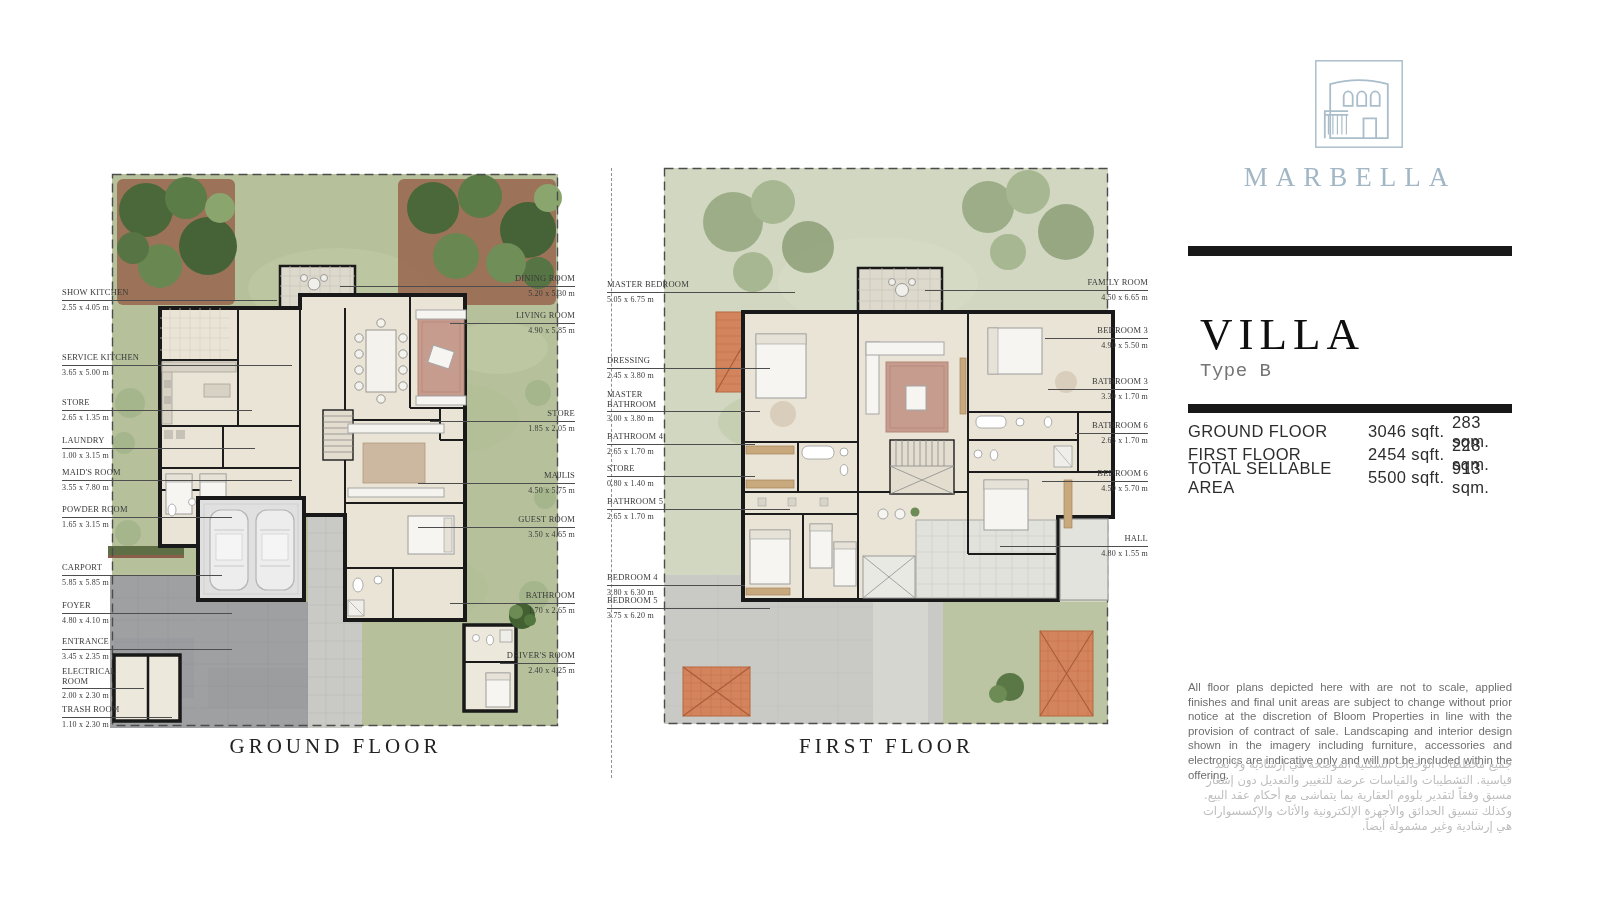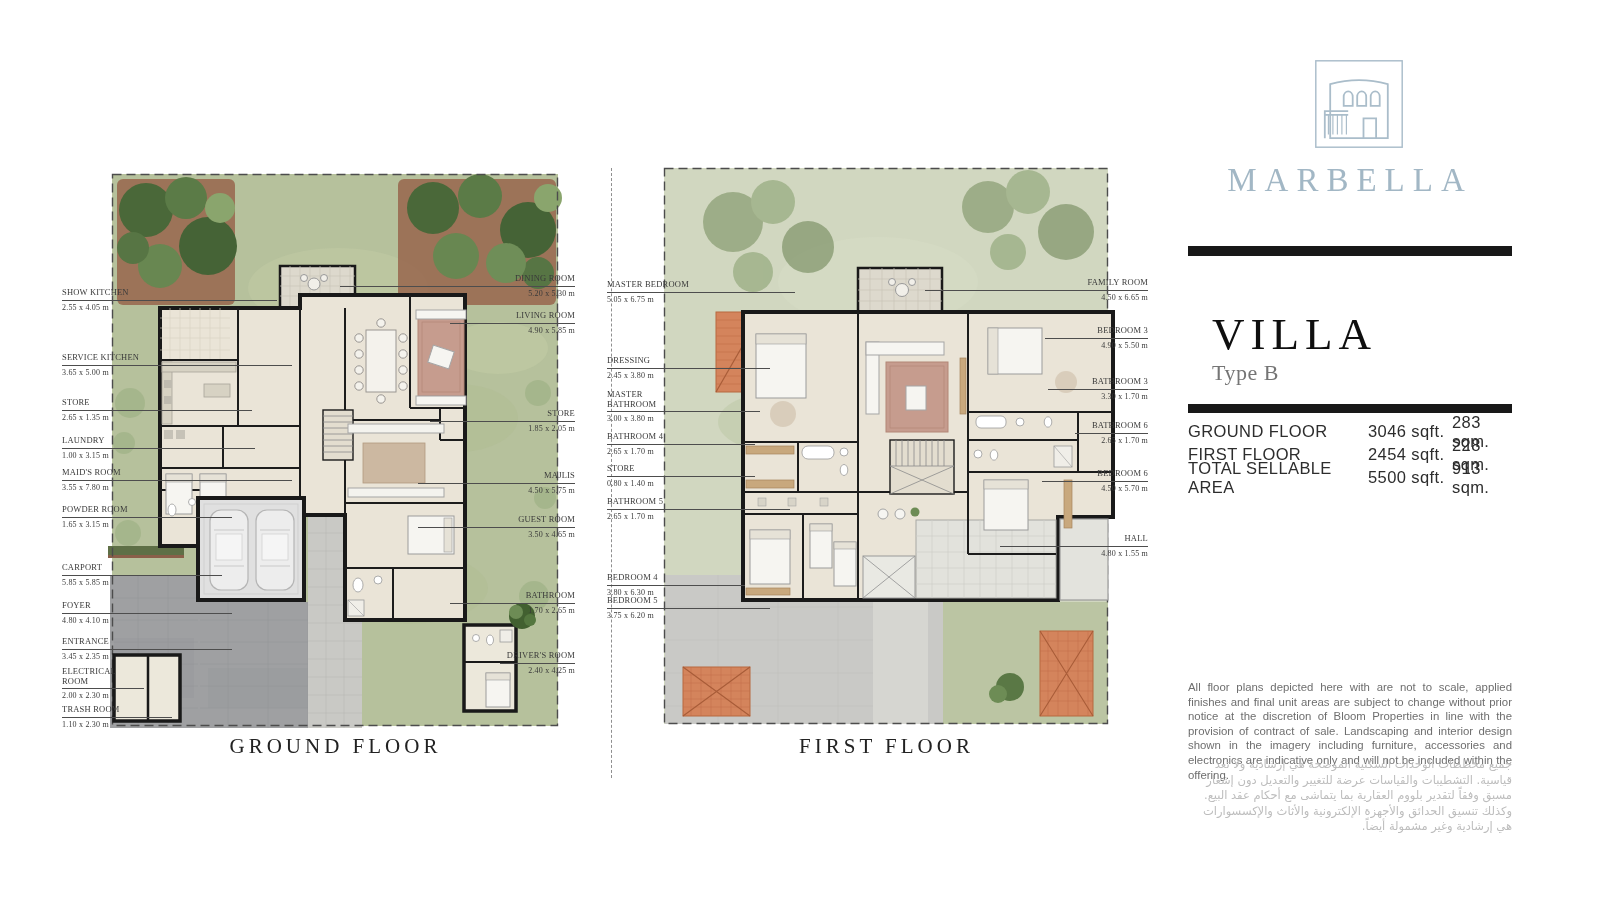--- a/index.html
+++ b/index.html
@@ -17,31 +17,31 @@
   .plan-label.R .nm{margin-left:auto;text-align:right;}
   .plan-label.R .dim{text-align:right;}
 
   .floor-title{position:absolute;font-family:"Liberation Serif",serif;font-size:21px;
                letter-spacing:4px;color:#222;text-align:center;font-weight:400;}
 
   .divider{position:absolute;width:0;border-left:1.3px dashed #8f8f8f;}
 
   
   .brand-name{position:absolute;left:1188px;top:162px;width:324px;text-align:center;
-              font-family:"Liberation Serif",serif;font-size:33px;letter-spacing:8px;
+              font-family:"Liberation Serif",serif;font-size:27px;letter-spacing:8px;
               color:#a2b7c5;}
   .bar{position:absolute;left:1188px;width:324px;background:#181818;}
   .headline-bedrooms{position:absolute;left:1186px;top:258px;width:330px;
               font-family:"Liberation Serif",serif;font-size:43px;letter-spacing:1px;
               color:#b9ced9;white-space:nowrap;}
   .headline-villa-row{position:absolute;left:1188px;top:308px;display:flex;align-items:baseline;flex-direction:column;}
   .headline-villa{font-family:"Liberation Serif",serif;font-size:45px;letter-spacing:6px;
               color:#0f0f0f;}
-  .headline-type{font-family:Liberation Serif, serif;font-size:22px;color:#757575;
-              margin-left:24px;letter-spacing:.5px;}
+  .headline-type{font-family:Liberation Mono, monospace;font-size:19px;color:#757575;
+              margin-left:12px;letter-spacing:.5px;}
   .area-table{position:absolute;left:1188px;top:420px;width:330px;color:#2d2d2d;}
   .area-row{display:flex;height:23px;align-items:center;font-size:16.5px;letter-spacing:.4px;}
   .area-label{width:180px;}
   .area-sqft{width:84px;}
   .area-sqm{width:66px;}
   .disclaimer-en{position:absolute;left:1188px;top:680px;width:324px;font-size:11.4px;
               line-height:14.6px;color:#6e6e6e;text-align:justify;}
   .disclaimer-ar{position:absolute;left:1188px;top:757px;width:324px;font-size:11.5px;
               line-height:15.5px;color:#bdbdbd;direction:rtl;text-align:right;
               font-family:"DejaVu Sans",sans-serif;}

